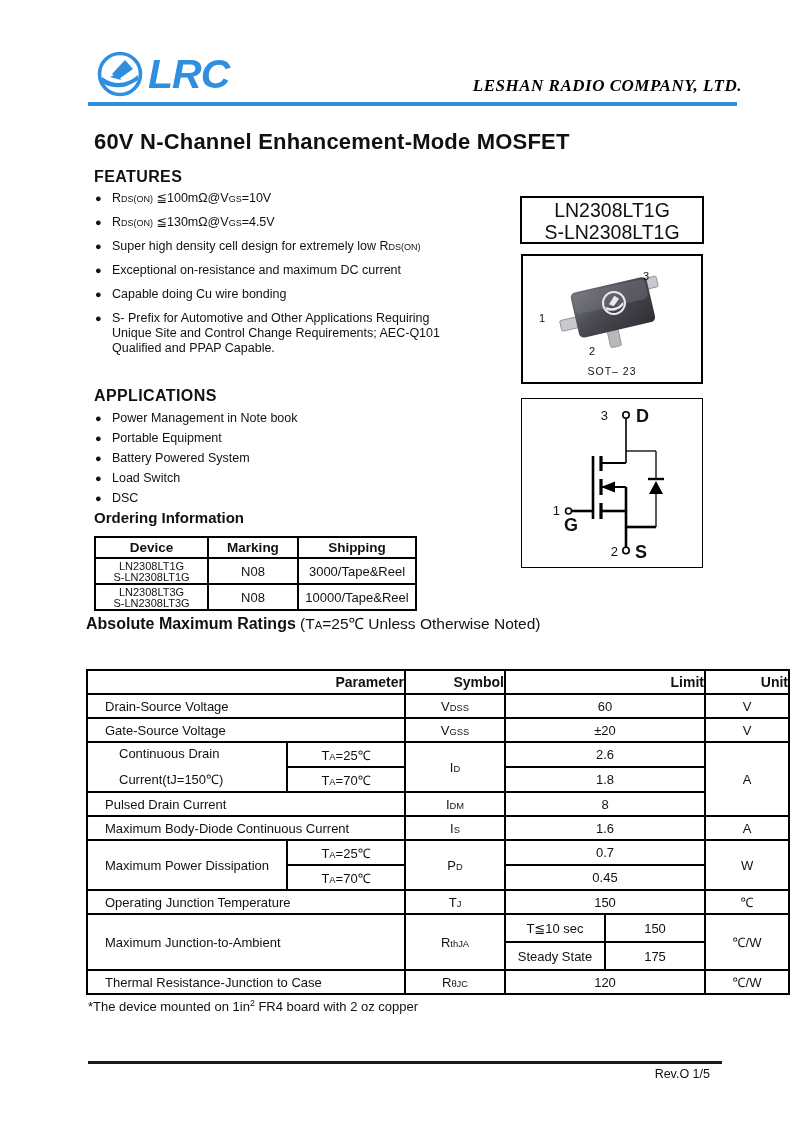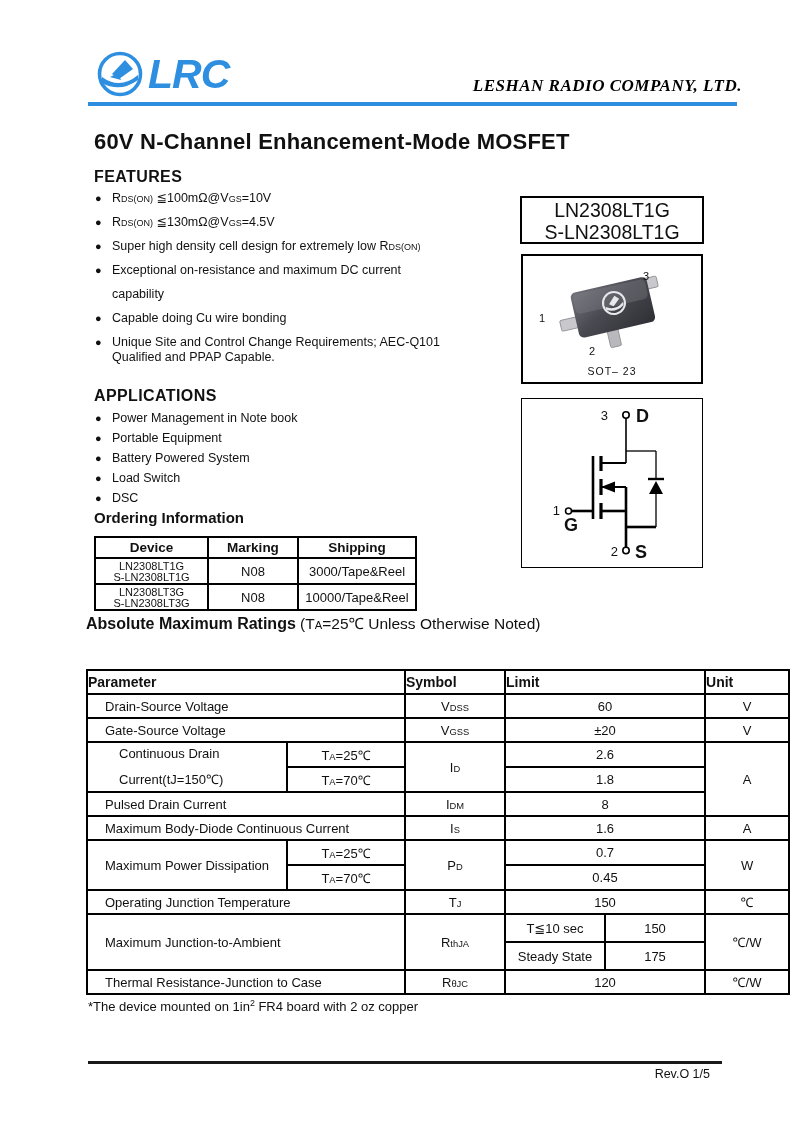--- a/index.html
+++ b/index.html
@@ -50,21 +50,21 @@
     position:absolute; left:520px; top:196px; width:184px; height:48px;
     border:2px solid #000; text-align:center; font-size:19.5px; line-height:22px; padding-top:1px;
   }
   .pkg-box { position:absolute; left:521px; top:254px; width:182px; height:130px; border:2px solid #000; }
   .sym-box { position:absolute; left:521px; top:398px; width:182px; height:170px; border:1.5px solid #000; }
 
   
   .ratings-heading { position:absolute; left:86px; top:612px; font-size:15.5px; }
   .ratings-heading b { font-size:16px; }
   .ratings-table { position:absolute; left:86px; top:669px; width:702px; font-size:13px; }
-  .ratings-table th { font-size:14px; height:24px; text-align:left; }
+  .ratings-table th { font-size:14px; height:24px; text-align:right; }
   .ratings-table td { text-align:center; padding:0 4px; }
   .ratings-table td.p { text-align:left; padding:0 17px; }
   .r24 { height:24px; } .r25 { height:25px; } .r28 { height:28px; }
   .two-line div { line-height:14px;margin-left:14px; }
   .two-line div:first-child { margin-bottom:12px; }
   .footnote { position:absolute; left:88px; top:999px; font-size:13px; }
 
   
   .footer-rule { position:absolute; left:88px; top:1061px; width:634px; height:3px; background:#1a1a1a; }
   .rev { position:absolute; left:560px; top:1067px; width:150px; text-align:right; font-size:12.5px; }
@@ -105,32 +105,32 @@
     <div class="b-item">
       <span class="bullet">●</span>
       <div class="b-lines">
           <div><span>Super high density cell design for extremely low R</span><sub>DS(ON)</sub></div>
         </div>
     </div>
     <div class="b-item">
       <span class="bullet">●</span>
       <div class="b-lines">
         <div><span>Exceptional on-resistance and maximum DC current</span></div>
-        <div class="spaced"><span>capability</span></div>
       </div>
     </div>
     <div class="b-item">
       <span class="bullet">●</span>
       <div class="b-lines">
           <div><span>Capable doing Cu wire bonding</span></div>
         </div>
     </div>
     <div class="b-item">
       <span class="bullet">●</span>
       <div class="b-lines">
+        <div><span>S- Prefix for Automotive and Other Applications Requiring</span></div>
         <div><span>Unique Site and Control Change Requirements; AEC-Q101</span></div>
         <div><span>Qualified and PPAP Capable.</span></div>
       </div>
     </div>
   </div>
 
   <div class="sec-heading" style="left:94px; top:387px;">APPLICATIONS</div>
   <div class="apps-list">
     <div class="b-item">
         <span class="bullet">●</span>

